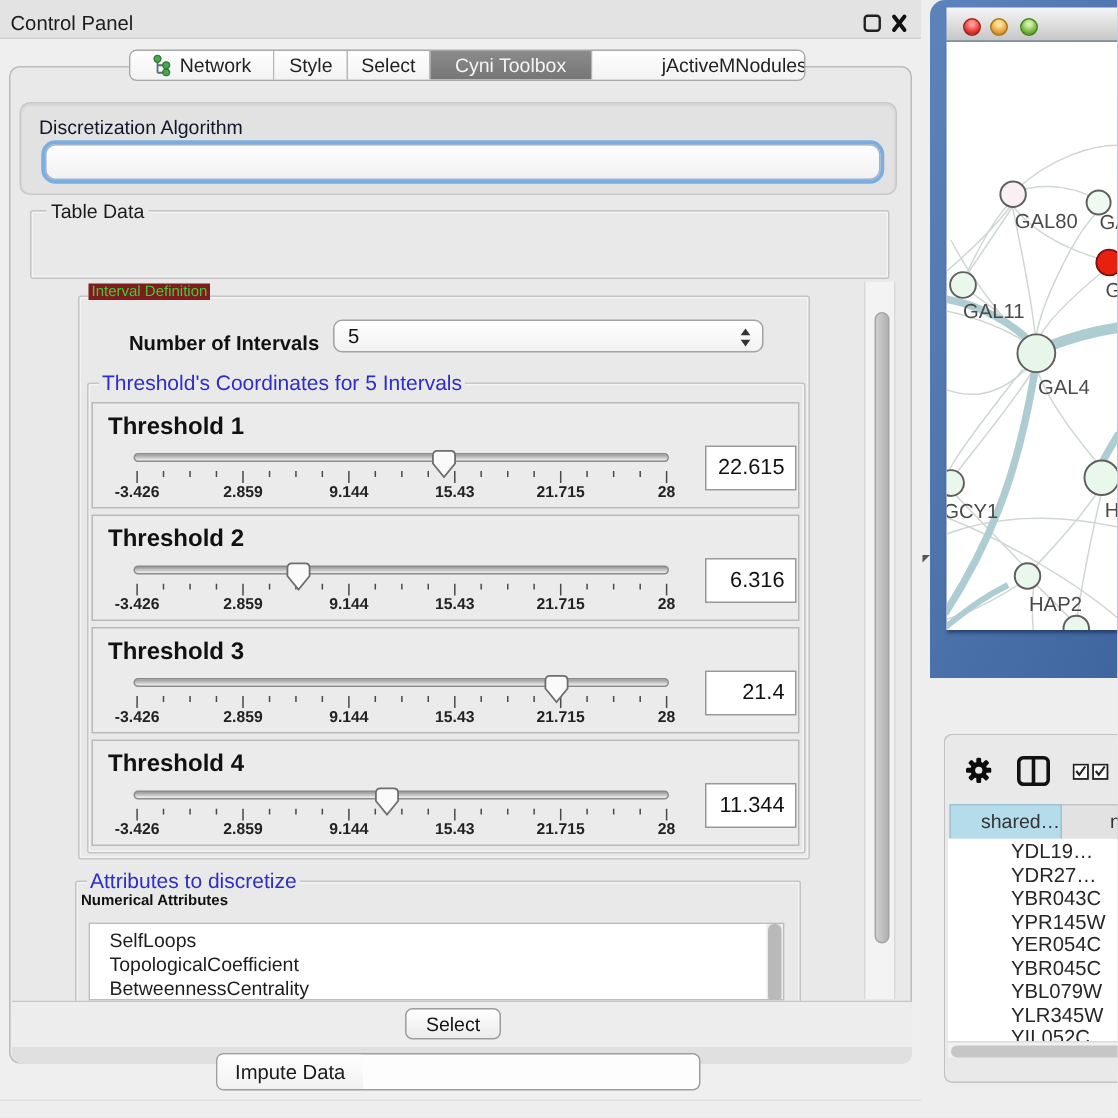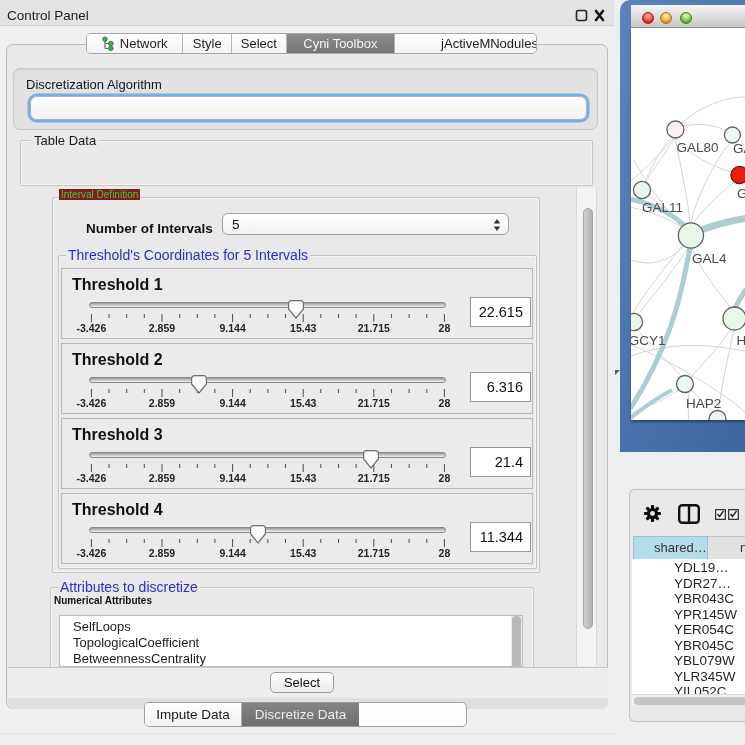--- a/index.html
+++ b/index.html
@@ -190,21 +190,20 @@
         <circle cx="8.8" cy="12.3" r="2.3" fill="#4aa851" stroke="#2e7a35" stroke-width="0.9"></circle>
       </svg>
       Network</div>
     <div class="seg" style="width:49px">Style</div>
     <div class="seg" style="width:55px">Select</div>
     <div class="seg sel" style="width:109px">Cyni Toolbox</div>
     <div class="seg" style="width:141px">jActiveMNodules</div>
   </div>
   <div id="btabs">
     <div class="seg" style="width:97px">Impute Data</div>
-    <div class="seg sel" style="width:117px">Discretize Data</div>
   </div>
 </div>
 <svg class="abs" style="left:614px;top:369px" width="7" height="7" viewBox="0 0 7 7">
     <path d="M1 6 V1 H6 Z" fill="#555"></path>
   </svg>
 
 <div id="net">
   <div id="net-title">
     <div class="tl-btn" style="left:11px;background:radial-gradient(circle at 50% 30%,#ff9a94 15%,#e53a32 60%,#9c120c);border:0.5px solid #9c2018"></div>
     <div class="tl-btn" style="left:29px;background:radial-gradient(circle at 50% 30%,#ffe2a0 15%,#e8a33a 60%,#a96a0a);border:0.5px solid #a8770f"></div>

